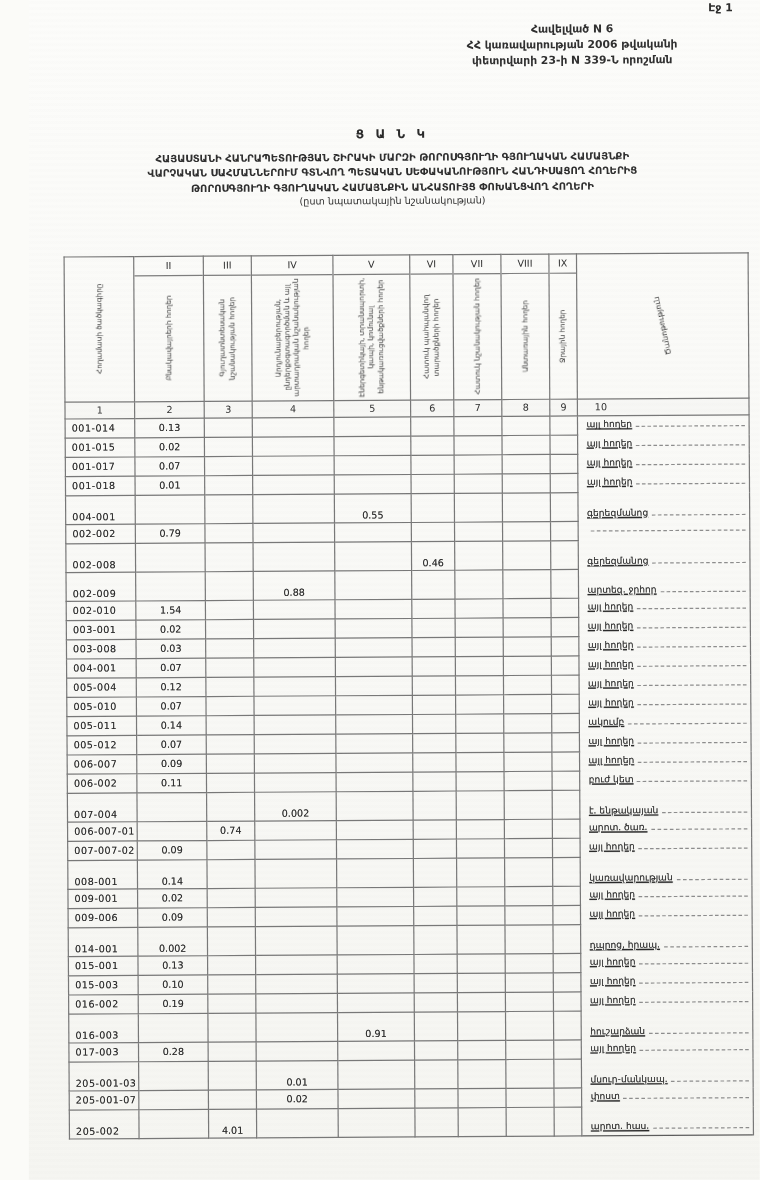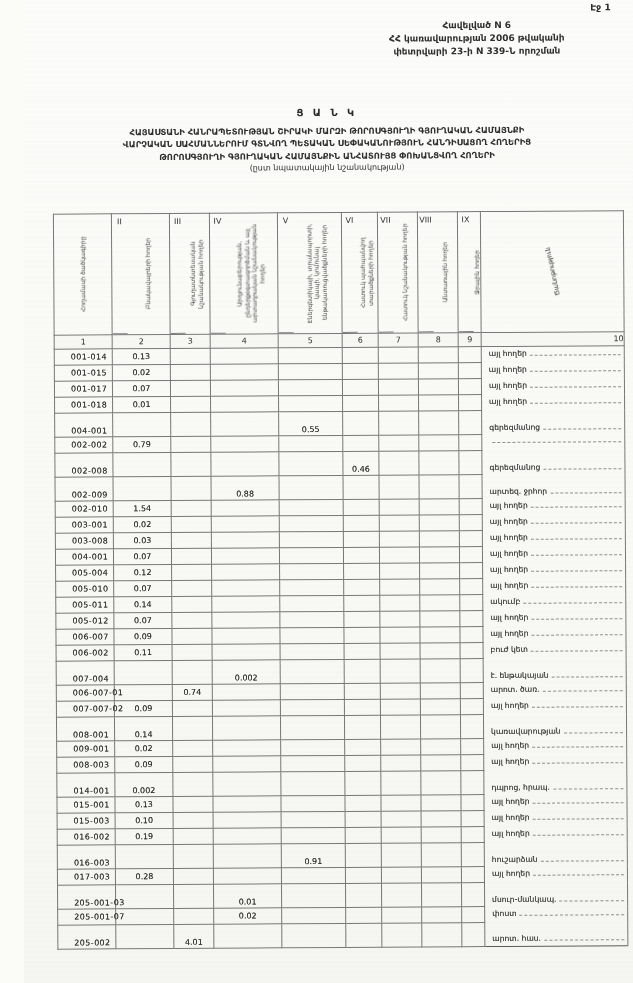--- a/index.html
+++ b/index.html
@@ -54,55 +54,55 @@
   .land col.c4  { width:68px; }
   .land col.c5  { width:64px; }
   .land col.c6  { width:36px; }
   .land col.c7  { width:40px; }
   .land col.c8  { width:40px; }
   .land col.c9  { width:23px; }
   .land col.c10 { width:143px; }
 
   .land th, .land td { border:1px solid #787878; padding:0; }
   .land thead th { vertical-align:top; font-weight:normal; }
-  .hwrap { display:flex; flex-direction:row; height:120px; width:100%; }
+  .hwrap { display:flex; flex-direction:column; height:120px; width:100%; }
   .rn {
     flex:0 0 15px; border-bottom:1px solid #7d7d7d;
     font-size:8px; line-height:15px; text-align:center; color:#333;
   }
   .vbox {
     flex:1 1 auto; display:flex; align-items:center; justify-content:center;
     overflow:hidden; padding:2px 0;
   }
   .vtext {
     writing-mode:vertical-rl; transform:rotate(180deg);
     font-size:6px; line-height:1.3; text-align:center;
     color:#3a3a3a; max-height:100px;
     filter:blur(0.2px);
   }
   .tilt .vtext { transform:rotate(168deg); font-size:6.5px; }
 
   tr.idx td {
     height:14px; font-size:8px; text-align:center;
     color:#2e2e2e; background:rgba(0,0,0,0.01);
   }
-  tr.idx td:last-child { text-align:right; padding-left:14px; }
+  tr.idx td:last-child { text-align:left; padding-left:14px; }
 
   .land tbody tr { height:16px; }
   .land tbody tr.gap { height:24px; }
   .land tbody tr.gap td { vertical-align:bottom; padding-bottom:1px; }
   .land tbody td {
     font-size:8px; color:#2a2a2a;
     text-shadow:0 0 0.3px rgba(40,40,40,0.55);
   }
-  td.code { text-align:left; padding-left:16px; letter-spacing:0.4px; white-space:nowrap; }
+  td.code { text-align:left; padding-left:5px; letter-spacing:0.4px; white-space:nowrap; }
   td.val  { text-align:center; }
   td.use  {
     border-top:none !important; border-bottom:none !important;
-    position:relative; padding:0 3px 0 7px;
+    position:relative; padding:0 3px 0 7px;text-decoration:underline;
   }
   .useline { display:flex; align-items:flex-end; height:100%; width:100%; }
   .usetext { font-size:7.6px; white-space:nowrap; padding-bottom:2px; color:#333; }
   .fillline {
     flex:1 1 auto; min-width:8px; height:4px;
     border-bottom:1px dashed #8d8d8d; margin:0 0 4px 3px;
   }
   .note {
     position:absolute; right:-16px; bottom:2px;
     font-size:7px; color:#5a5a5a; opacity:0.85;
@@ -628,21 +628,21 @@
             <td class="val"></td>
             <td class="val"></td>
             <td class="use">
               <div class="useline">
                 <span class="usetext">այլ հողեր</span>
                 <span class="fillline"></span>
               </div>
             </td>
           </tr>
           <tr>
-            <td class="code">008-003</td>
+            <td class="code">009-006</td>
             <td class="val">0.09</td>
             <td class="val"></td>
             <td class="val"></td>
             <td class="val"></td>
             <td class="val"></td>
             <td class="val"></td>
             <td class="val"></td>
             <td class="val"></td>
             <td class="use">
               <div class="useline">

